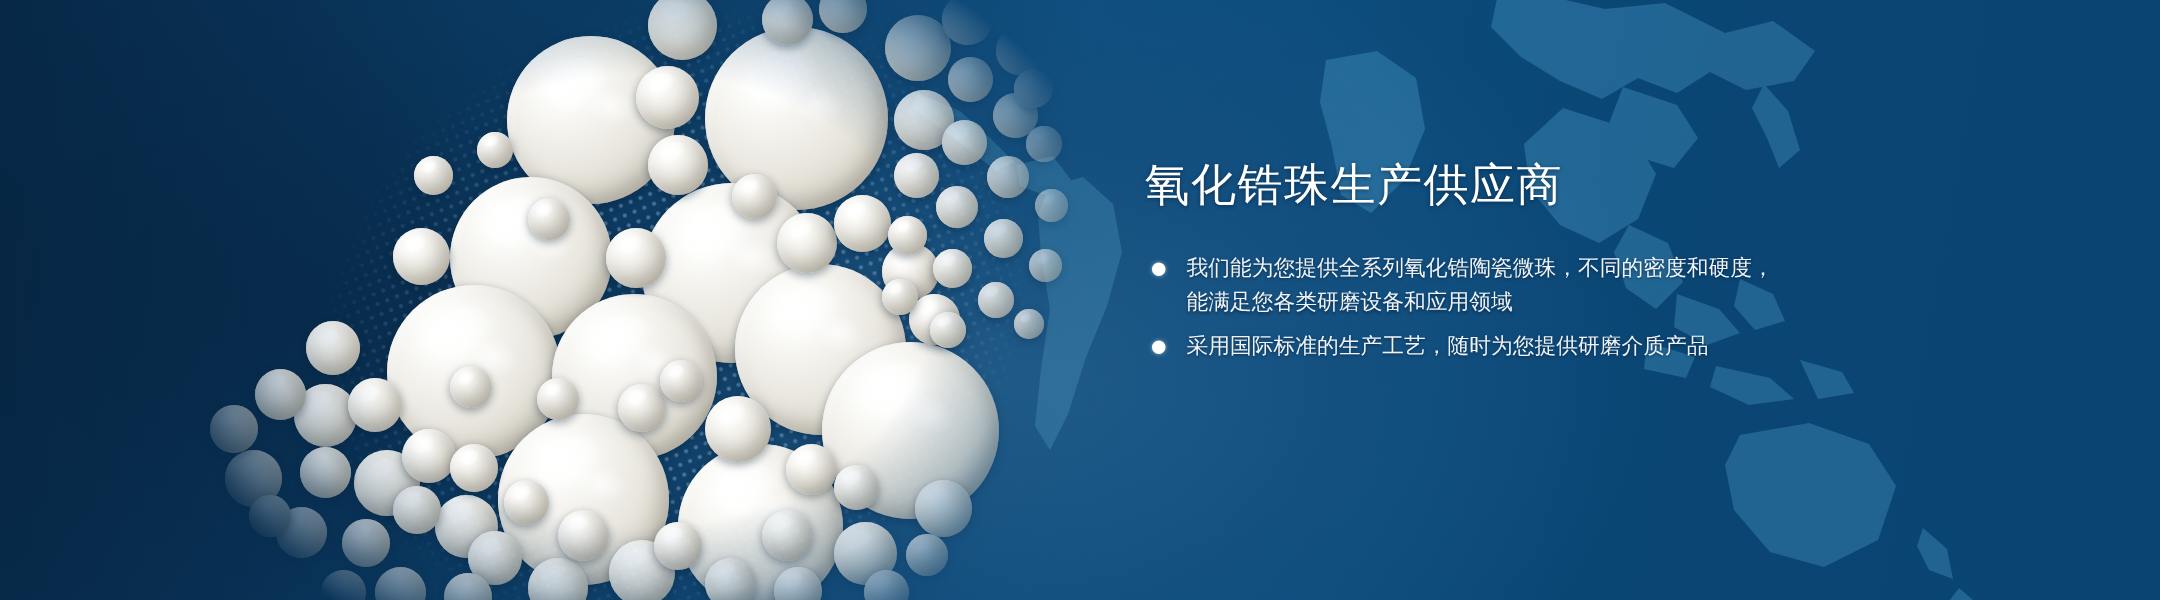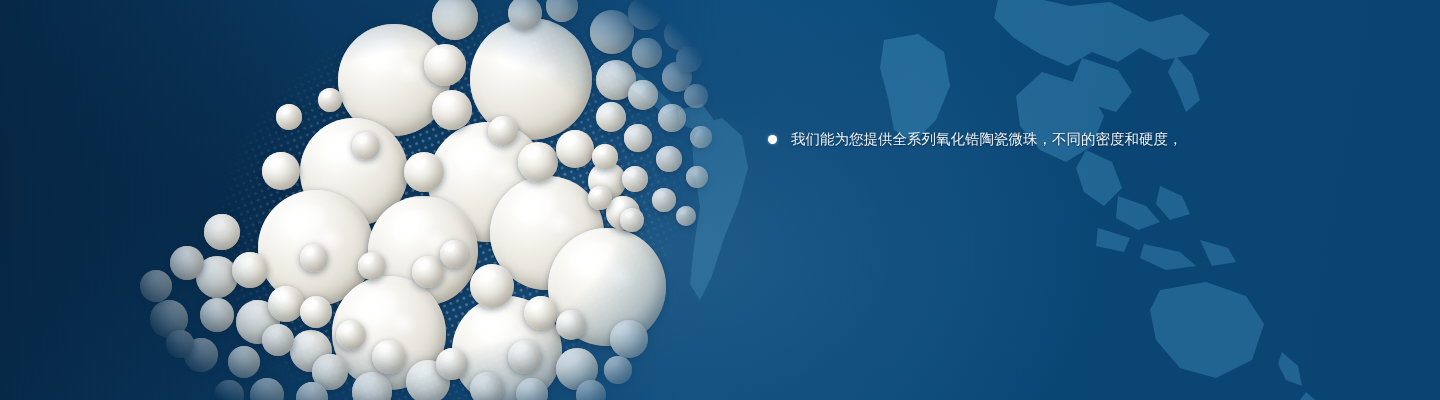--- a/index.html
+++ b/index.html
@@ -293,22 +293,28 @@
     <div class="bead" style="left:440px;top:240px;width:28px;height:28px;"></div>
     <div class="bead" style="left:358px;top:252px;width:28px;height:28px;"></div>
     <div class="bead" style="left:300px;top:244px;width:28px;height:28px;"></div>
     <div class="bead" style="left:488px;top:116px;width:30px;height:30px;"></div>
     <div class="bead" style="left:352px;top:132px;width:28px;height:28px;"></div>
     <div class="bead" style="left:276px;top:104px;width:26px;height:26px;"></div>
     <div class="bead" style="left:318px;top:88px;width:24px;height:24px;"></div>
   </div>
 
   <div class="copy">
+    <h1 class="headline">氧化锆珠生产供应商</h1>
 
     <ul class="bullets">
       <li class="bullet-item">
         <span class="dot"></span>
         <span class="bullet-line">我们能为您提供全系列氧化锆陶瓷微珠，不同的密度和硬度，</span>
+        <span class="bullet-line">能满足您各类研磨设备和应用领域</span>
+      </li>
+      <li class="bullet-item">
+        <span class="dot"></span>
+        <span class="bullet-line">采用国际标准的生产工艺，随时为您提供研磨介质产品</span>
       </li>
     </ul>
   </div>
 
 </div>
 
 </body></html>

